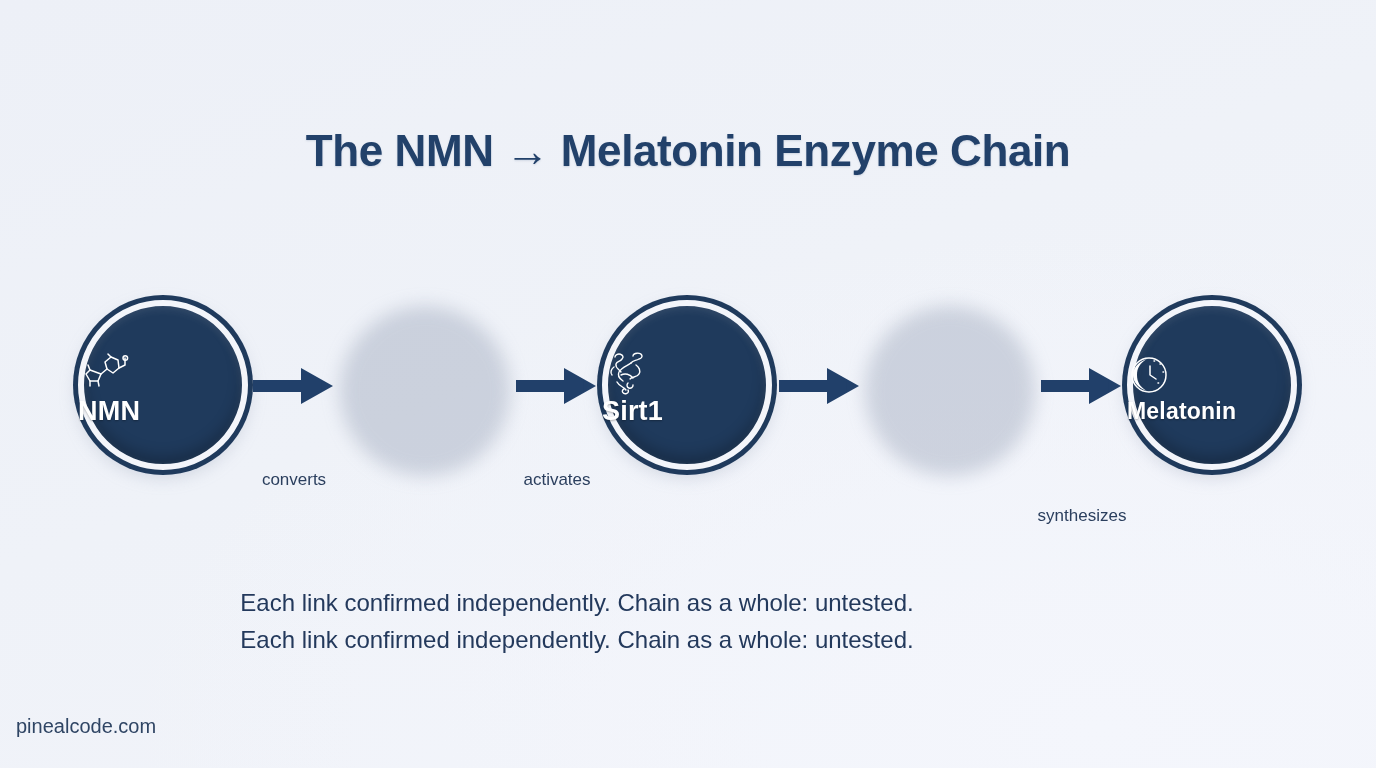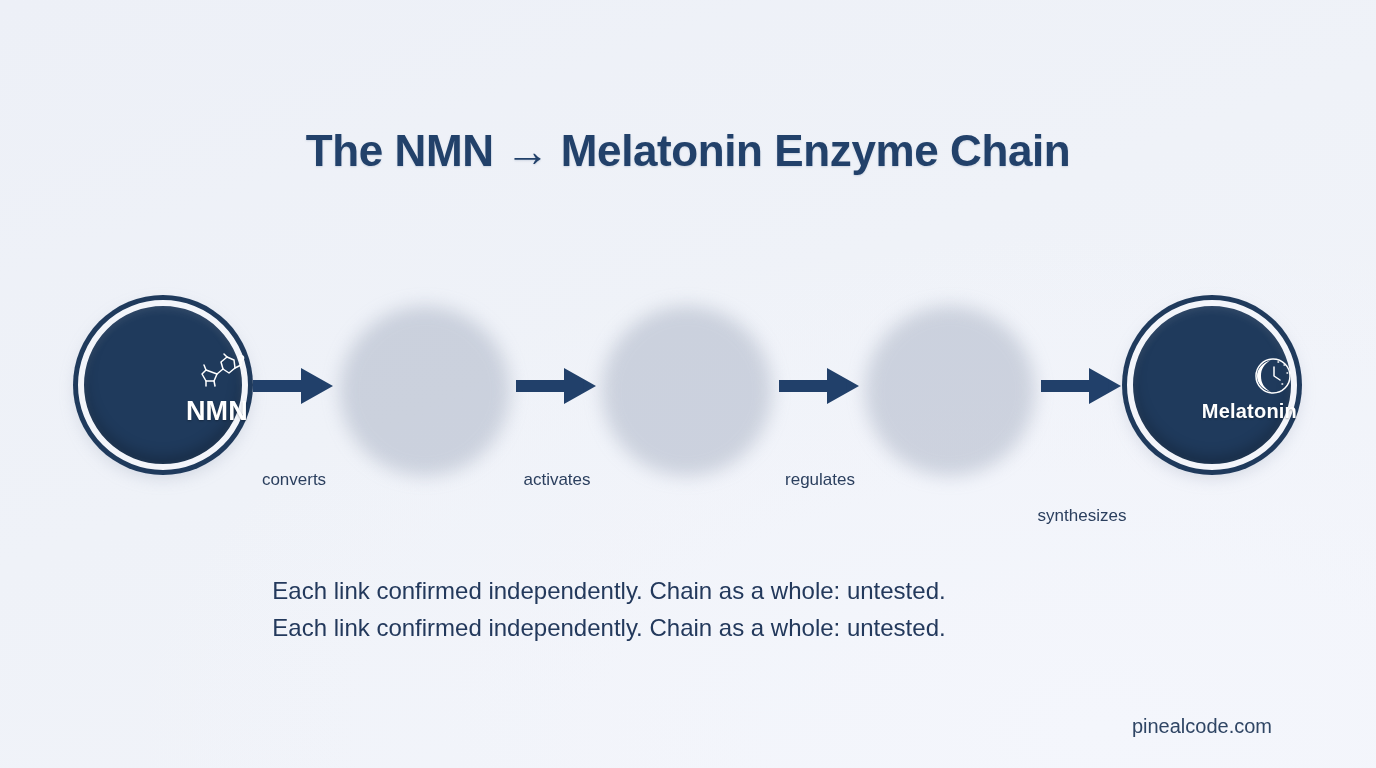--- a/index.html
+++ b/index.html
@@ -87,21 +87,21 @@
     box-shadow:
       0 0 0 5px #c9a73f,
       inset 0 3px 9px rgba(255,255,255,0.16),
       inset 0 -8px 14px rgba(0,0,0,0.16);
   }
   .node-inner {
     position: relative;
     z-index: 2;
     display: flex;
     flex-direction: column;
-    align-items: flex-end;
+    align-items: flex-start;
     justify-content: center;
     width: 100%;
     height: 100%;
     padding-top: 4px;
     box-sizing: border-box;
   }
   .node-icon {
     height: 46px;
     display: flex;
     align-items: center;
@@ -113,21 +113,21 @@
   .node-label {
     font-size: 27px;
     font-weight: bold;
     letter-spacing: 0.2px;
     line-height: 1;
     text-shadow: 0 1px 2px rgba(0,0,0,0.30);
     white-space: nowrap;
   }
   .node.navy .node-label { color: #ffffff; }
   .node.gold .node-label { color: #fdf8ea; font-size: 26px; }
-  .node.melatonin .node-label { font-size: 20px; }
+  .node.melatonin .node-label { font-size: 23px; }
 
   
   .arrow {
     position: absolute;
     top: 366px;
     width: 82px;
     height: 40px;
   }
   .arrow svg { display: block; }
 
@@ -138,41 +138,40 @@
     width: 200px;
     text-align: center;
     font-size: 17px;
     color: #2b3f5e;
     font-family: "Liberation Sans", sans-serif;
   }
 
   
   #caption {
     position: absolute;
-    top: 572px;
+    top: 584px;
     left: 0;
     width: 1154px;
     text-align: center;
-    padding-left: 32px;
   }
   .caption-line {
     font-size: 24px;
     color: #23395c;
     line-height: 37px;
     font-family: "Liberation Sans", sans-serif;
     white-space: nowrap;
   }
 
   
   #footer {
     position: absolute;
     top: 715px;
-    left: 0;
+    left: 16px;
     width: 1272px;
-    text-align: right;
+    text-align: left;
     font-size: 20px;
     color: #2f4564;
     font-family: "Liberation Sans", sans-serif;
   }
 </style>
 </head>
 <body>
 
 <div id="canvas">
 
@@ -211,27 +210,45 @@
     <div class="node-shadow" style="left:340px;"></div>
 
     <div class="arrow" style="left:516px;">
       <svg width="82" height="40" viewBox="0 0 82 40">
         <path d="M0 14 L48 14 L48 2 L80 20 L48 38 L48 26 L0 26 Z" fill="#21406a"></path>
       </svg>
     </div>
     <div class="conn-label" style="left:457px;">activates</div>
 
     <div class="node-shadow" style="left:602px;"></div>
+    <div class="node navy" style="left:602px;">
+      <div class="node-ring"></div>
+      <div class="node-inner">
+        <div class="node-icon">
+          <svg width="48" height="44" viewBox="0 0 48 44" fill="none" stroke-width="1.4" stroke-linecap="round" stroke-linejoin="round">
+            <path d="M13 6 a4 3 0 1 1 7 2 c-2 3 -5 2 -6 5 c-1 4 3 5 5 8"></path>
+            <path d="M31 5 a4.5 3 0 1 1 6 3 c-3 2 -6 1 -8 4"></path>
+            <path d="M29 12 c-4 3 -9 4 -12 9 c-2 4 1 7 4 9"></path>
+            <path d="M34 14 c3 2 5 6 3 9 c-2 4 -7 2 -9 5"></path>
+            <path d="M19 24 c4 -2 9 -1 12 3"></path>
+            <path d="M15 31 c2 4 7 5 9 8"></path>
+            <path d="M26 32 a3 3 0 1 0 5 2"></path>
+            <path d="M12 16 c-3 2 -4 6 -2 8"></path>
+            <path d="M22 38 a3 2.5 0 1 0 4 1"></path>
+          </svg>
+        </div>
+        <div class="node-label">Sirt1</div>
+      </div>
+    </div>
 
     <div class="arrow" style="left:779px;">
       <svg width="82" height="40" viewBox="0 0 82 40">
         <path d="M0 14 L48 14 L48 2 L80 20 L48 38 L48 26 L0 26 Z" fill="#21406a"></path>
       </svg>
     </div>
-    <div class="conn-label" style="left:720px;">regulates</div>
 
     <div class="node-shadow" style="left:865px;"></div>
 
     <div class="arrow" style="left:1041px;">
       <svg width="82" height="40" viewBox="0 0 82 40">
         <path d="M0 14 L48 14 L48 2 L80 20 L48 38 L48 26 L0 26 Z" fill="#21406a"></path>
       </svg>
     </div>
     <div class="conn-label" style="left:982px;margin-top:36px;">synthesizes</div>
 

